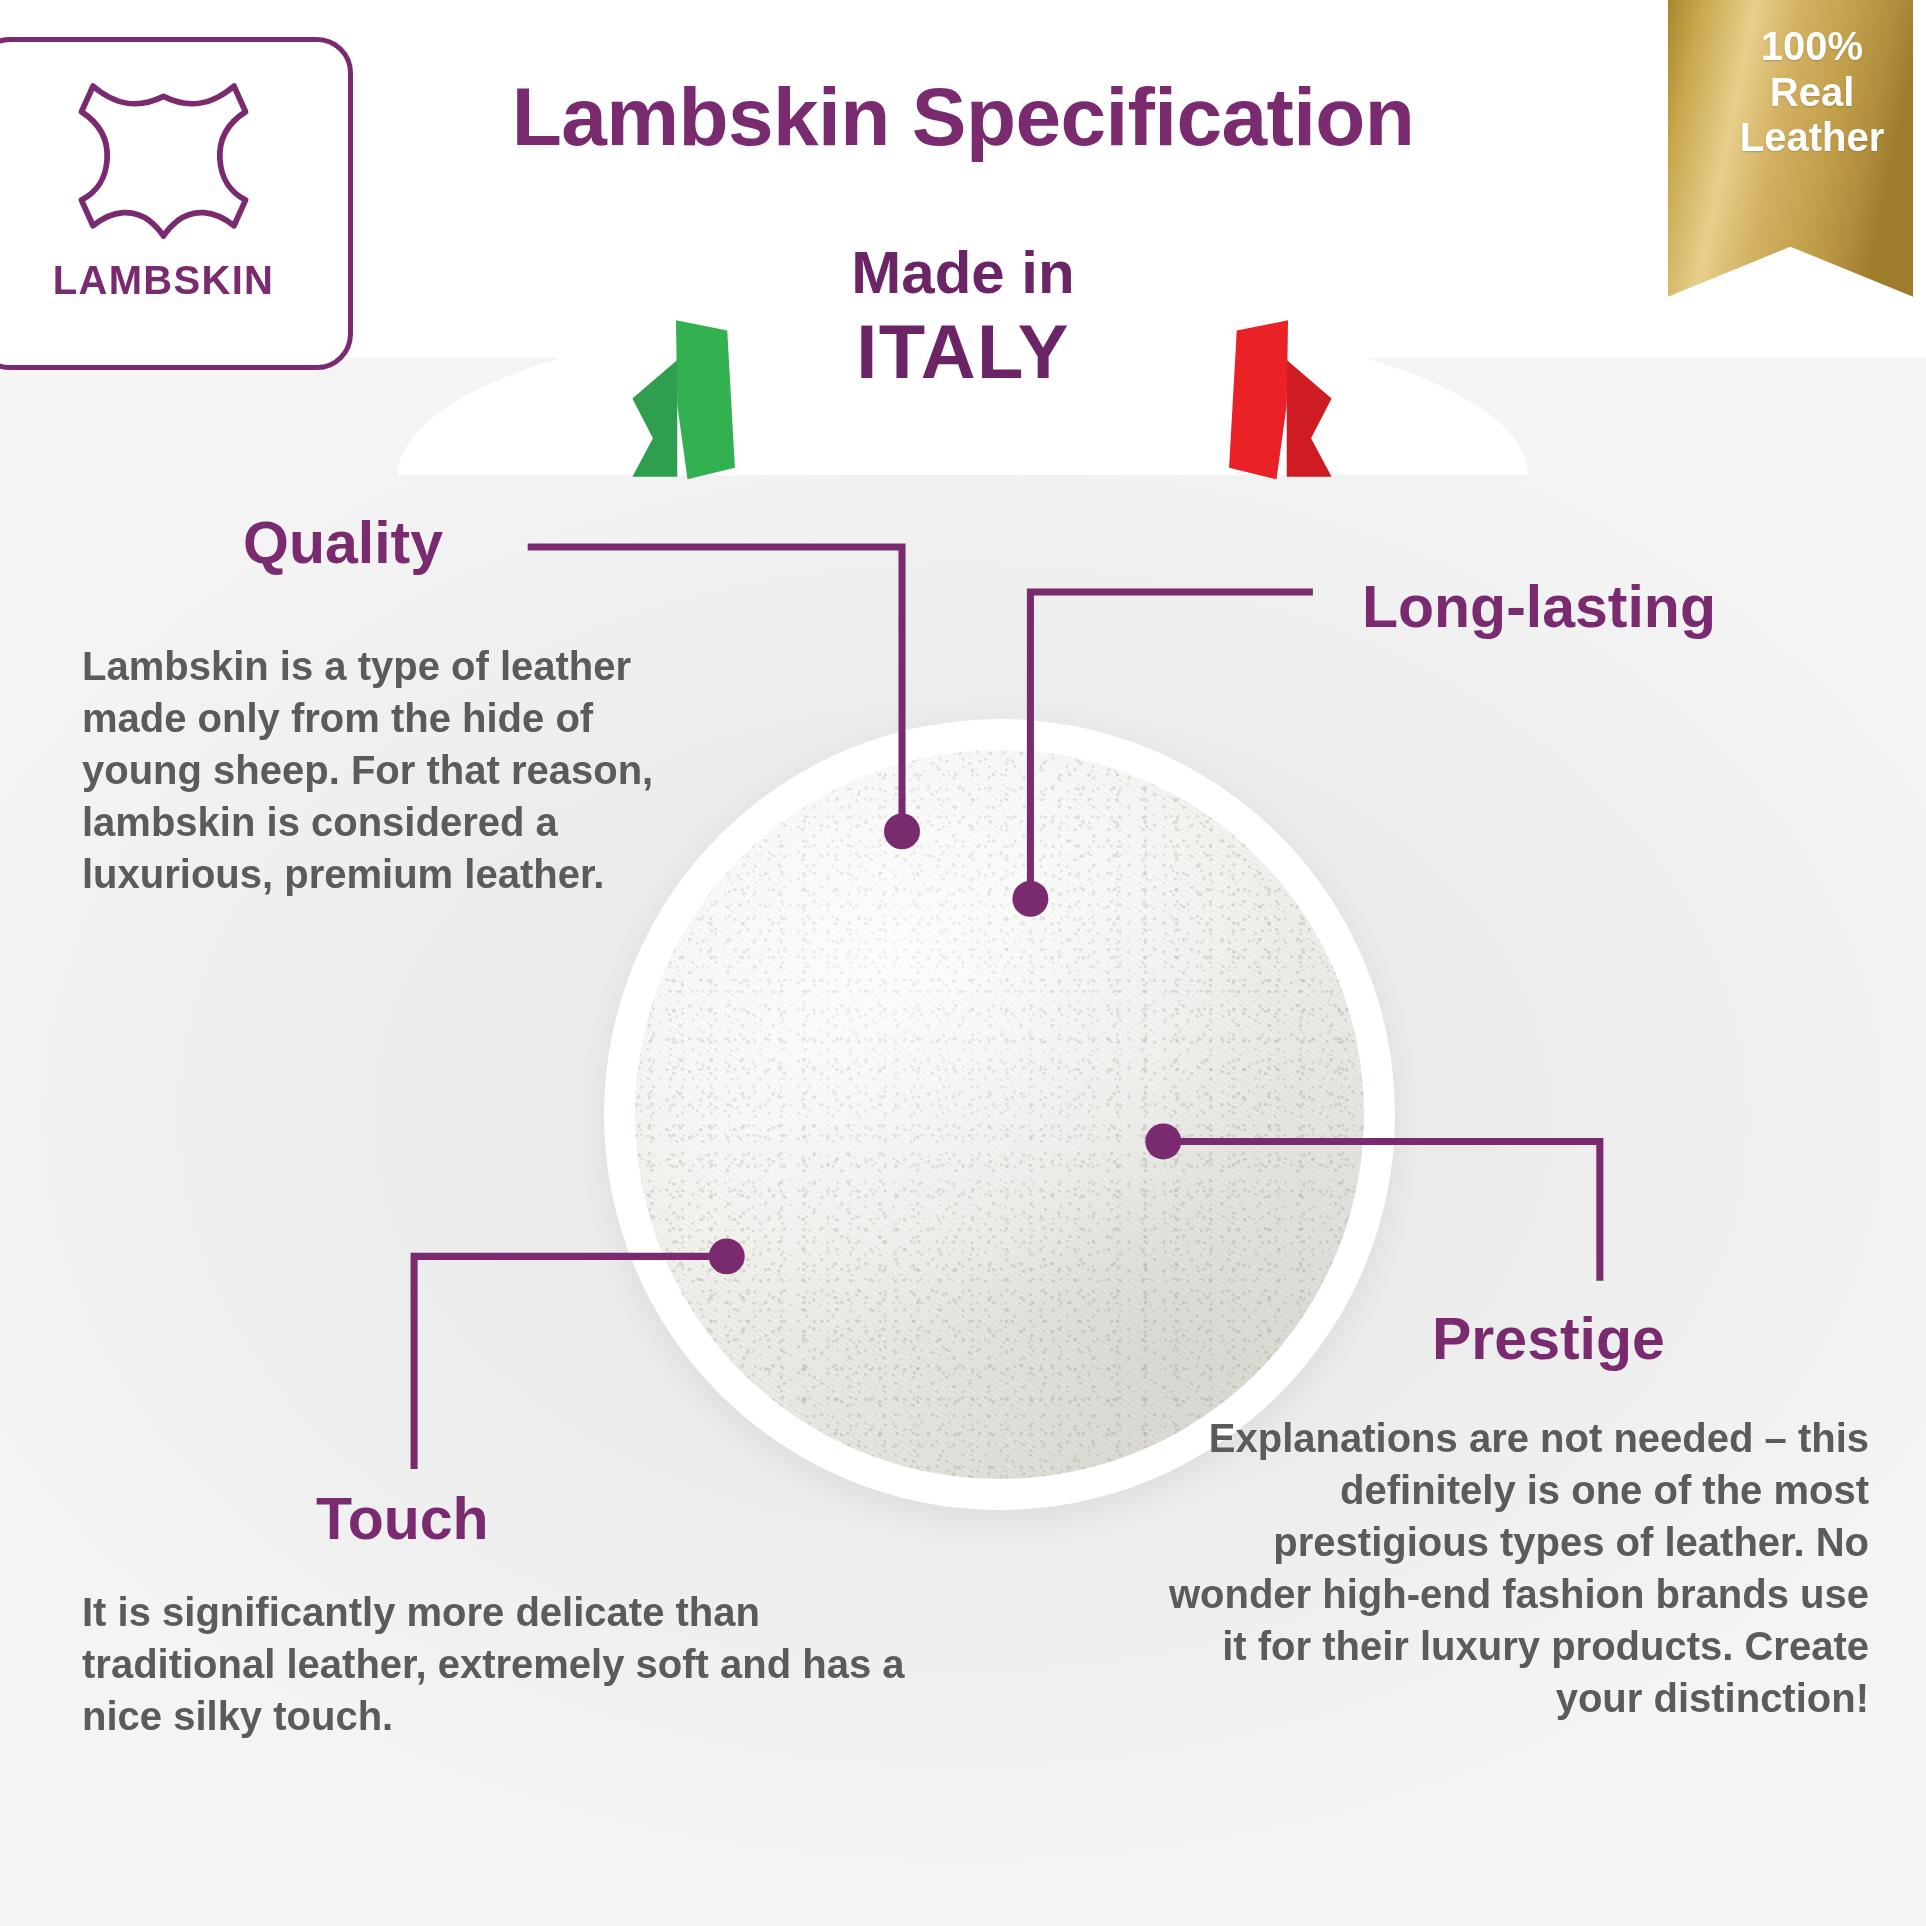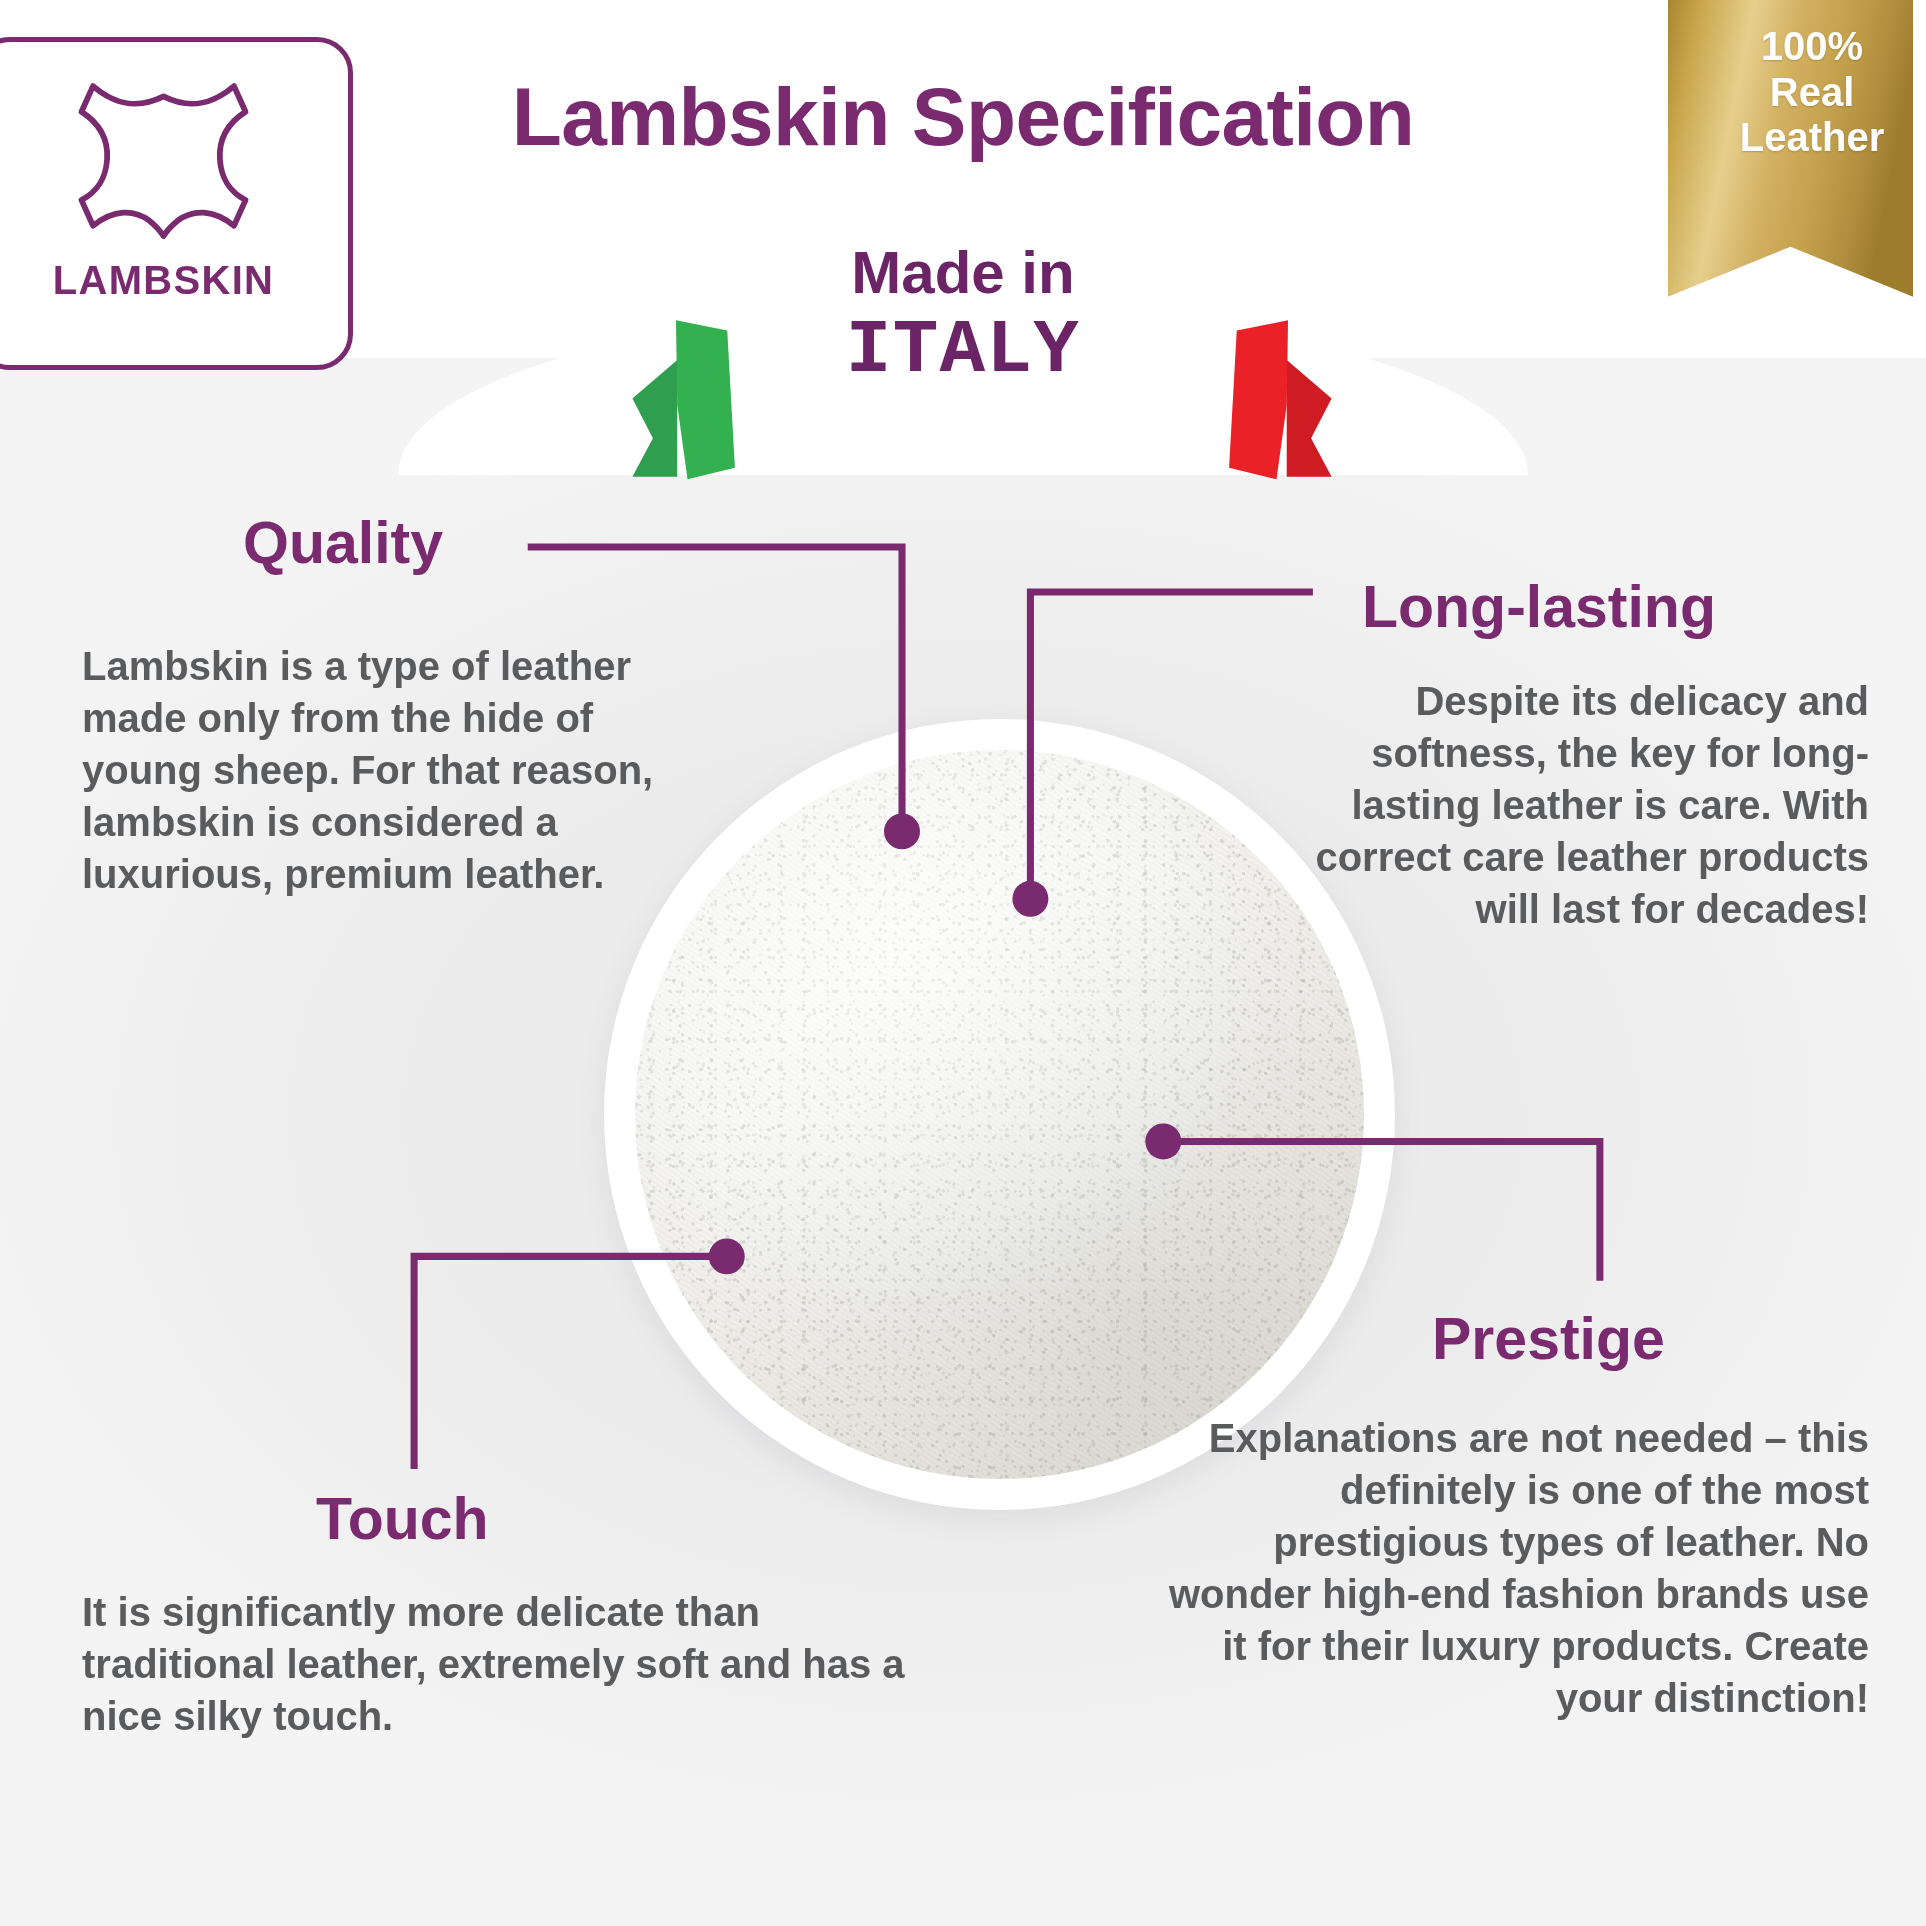--- a/index.html
+++ b/index.html
@@ -75,21 +75,20 @@
   .italy-word {
     position: absolute;
     left: 706px; top: 308px;
     width: 514px;
     text-align: center;
     font-size: 76px;
     font-weight: bold;
     color: #6b2466;
     letter-spacing: 1.3px;
     z-index: 6;
-    font-family: Liberation Mono, monospace;
   }
 
   
   .ribbon { position: absolute; z-index: 5; }
   .ribbon svg { display: block; }
 
   
   .gold-badge {
     position: absolute;
     right: 13px; top: -5.1px;
@@ -300,21 +299,20 @@
       <circle cx="1605" cy="1400" r="28"></circle>
       <circle cx="1812" cy="1778" r="28"></circle>
       <circle cx="1132" cy="1957" r="28"></circle>
     </g>
   </svg>
 
   <div class="sec-title" id="quality-title">Quality</div>
   <div class="sec-body" id="quality-body">Lambskin is a type of leather made only from the hide of young sheep. For that reason, lambskin is considered a luxurious, premium leather.</div>
 
   <div class="sec-title" id="longlasting-title">Long-lasting</div>
-  <div class="sec-body" id="longlasting-body">Despite its delicacy and softness, the key for long-lasting leather is care. With correct care leather products will last for decades!</div>
 
   <div class="sec-title" id="touch-title">Touch</div>
   <div class="sec-body" id="touch-body">It is significantly more delicate than traditional leather, extremely soft and has a nice silky touch.</div>
 
   <div class="sec-title" id="prestige-title">Prestige</div>
   <div class="sec-body" id="prestige-body">Explanations are not needed – this definitely is one of the most prestigious types of leather. No wonder high-end fashion brands use it for their luxury products. Create your distinction!</div>
 
 </div>
 
 

